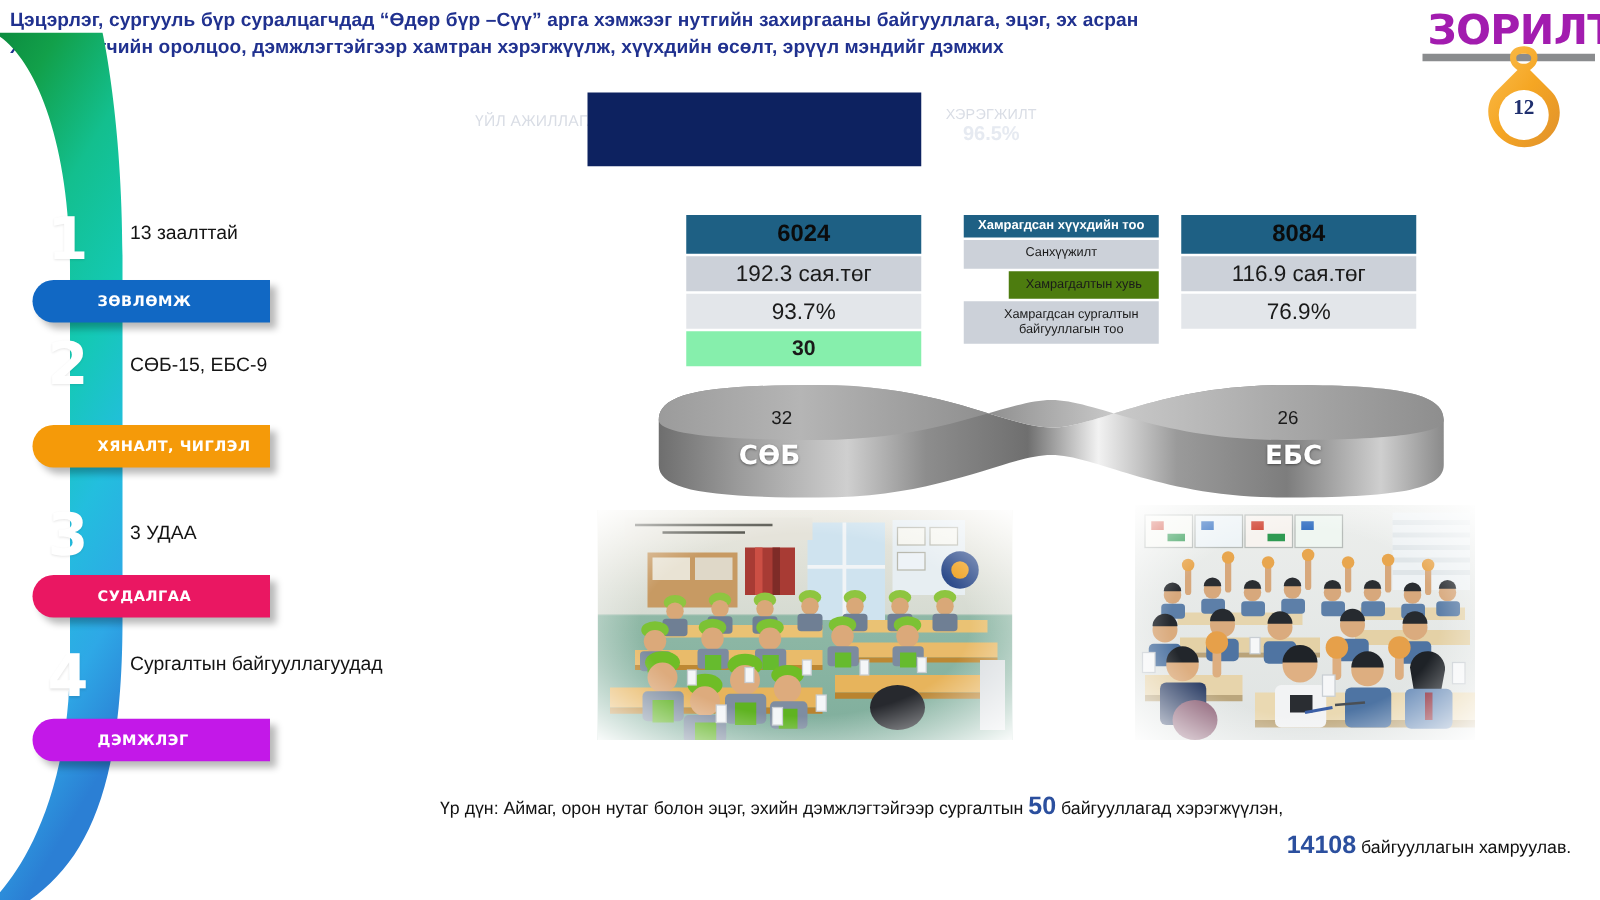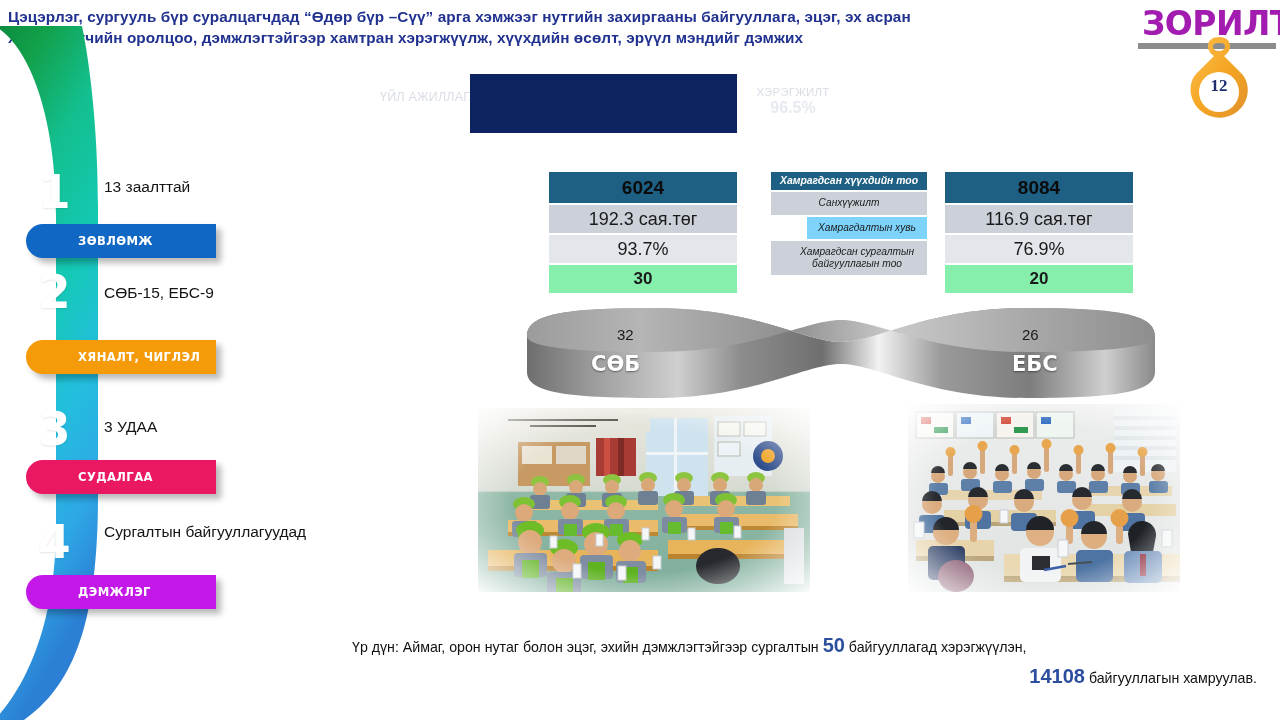--- a/index.html
+++ b/index.html
@@ -109,31 +109,31 @@
     font-size: 19px; text-align:center; height: 31px; line-height:31px;
   }
   .stat-table .row {
     font-size: 18px; text-align:center; height: 28px; line-height:28px;
     color:#1a1a1a;
   }
   .stat-table .row.r1 { background:#ccd1d9; margin-top:2px; }
   .stat-table .row.r2 { background:#e3e6ea; margin-top:2px; }
   .stat-table .row.r3 { background:#86efac; margin-top:2px; font-weight:700; font-size:17px; }
 
-  .mid-table { position:absolute; left:771px; top:172px; width:156px;font-style:italic; }
+  .mid-table { position:absolute; left:771px; top:172px; width:156px; }
   .mid-table .hd {
     background:#1e6084; color:#fff; font-weight:700; font-size:10.4px;
     text-align:center; padding: 3px 4px; line-height:1.2;
   }
   .mid-table .row {
     font-size:10.2px; text-align:center; color:#1a1a1a; line-height:1.2;
     padding: 5px 4px;
   }
   .mid-table .row.m1 { background:#ccd1d9; margin-top:2px; }
-  .mid-table .row.m2 { background:#7dd3fc; margin-top:2px;margin-left:36px; }
+  .mid-table .row.m2 { background:#4d7c0f; margin-top:2px;margin-left:36px; }
   .mid-table .row.m3 { background:#ccd1d9; margin-top:2px;padding-left:20px; }
 
   
   .bowtie { position:absolute; left:505px; top:300px; width:672px; height:105px; }
   .bowtie-label {
     position:absolute; color:#fff; font-weight:700; font-size:21px;
     font-family:"DejaVu Sans", sans-serif;
     text-shadow: 0 1px 2px rgba(0,0,0,.45);
   }
   .bowtie-val {
@@ -247,21 +247,20 @@
     <div class="hd">Хамрагдсан хүүхдийн тоо</div>
     <div class="row m1">Санхүүжилт</div>
     <div class="row m2">Хамрагдалтын хувь</div>
     <div class="row m3">Хамрагдсан сургалтын байгууллагын тоо</div>
   </div>
 
   <div class="stat-table" style="left:945px; top:172px;">
     <div class="hd">8084</div>
     <div class="row r1">116.9 сая.төг</div>
     <div class="row r2">76.9%</div>
-    <div class="row r3">20</div>
   </div>
 
   <svg class="bowtie" viewBox="0 0 672 105" preserveAspectRatio="none">
     <defs>
       <linearGradient id="gtop" x1="0" y1="0" x2="1" y2="0">
         <stop offset="0.00" stop-color="#9b9b9b"></stop>
         <stop offset="0.18" stop-color="#b5b5b5"></stop>
         <stop offset="0.42" stop-color="#8f8f8f"></stop>
         <stop offset="0.58" stop-color="#c9c9c9"></stop>
         <stop offset="0.80" stop-color="#a8a8a8"></stop>

